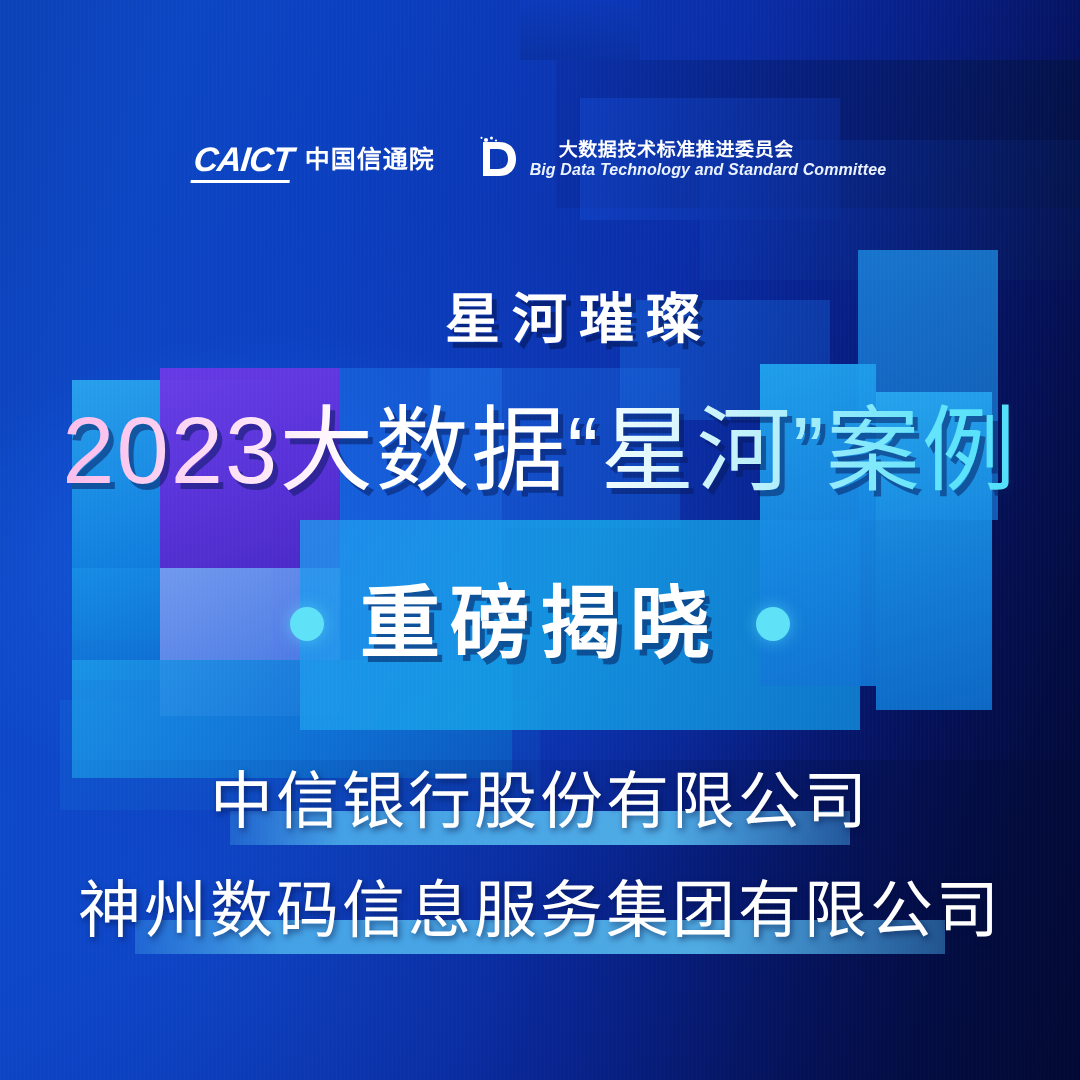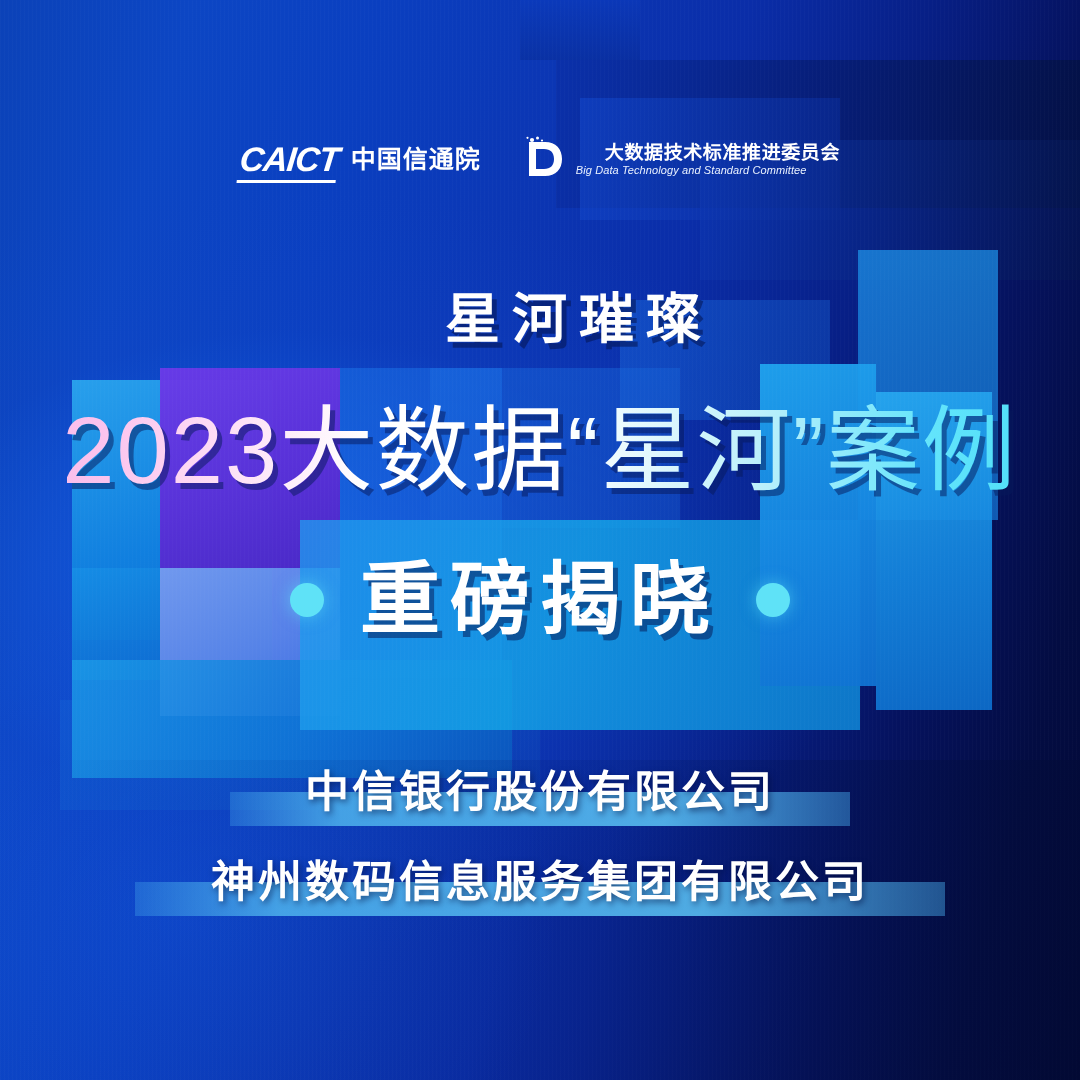--- a/index.html
+++ b/index.html
@@ -103,21 +103,21 @@
   .caict-cn{
     font-size:25px; font-weight:bold; color:#ffffff;
     letter-spacing:1px; line-height:1;
   }
 
   .logo-bdtsc{ display:flex; align-items:center; gap:11px; }
   .bd-d{ position:relative; width:42px; height:46px; }
   .bd-d svg{ display:block; }
   .bd-text{ display:flex; flex-direction:column; gap:3px; }
   .bd-cn{ font-size:19px; font-weight:bold; color:#fff; letter-spacing:.6px; line-height:1;margin-left:29px; }
-  .bd-en{ font-size:11px; font-weight:normal; color:#eaf2ff; letter-spacing:.1px; line-height:1; font-style:italic; }
+  .bd-en{ font-size:16px; font-weight:bold; color:#eaf2ff; letter-spacing:.1px; line-height:1; font-style:italic; }
 
   
   .titles{ position:absolute; left:0; top:0; width:1080px; z-index:45; }
 
   .line1{
     position:absolute; left:0; top:292px; width:1080px;
     text-align:center;
     font-size:55px; font-weight:bold; color:#ffffff;
     letter-spacing:12px; line-height:1;
     text-shadow:5px 6px 0 rgba(4,20,80,.55);
@@ -138,42 +138,42 @@
        #ffffff 52%,
        #bdf0fb 70%,
        #63e4fb 86%,
        #45dcf8 100%);
     -webkit-background-clip:text; background-clip:text;
     -webkit-text-fill-color:transparent; color:transparent;
     filter:drop-shadow(5px 6px 0 rgba(6,24,90,.50));
   }
 
   .line3wrap{
-    position:absolute; left:0; top:560px; width:1080px;
+    position:absolute; left:0; top:584px; width:1080px;
     display:flex; justify-content:center; align-items:center; gap:36px;
   }
   .dot{
     width:34px; height:34px; border-radius:50%;
     background:#5fe2f7;
     box-shadow:0 0 16px rgba(95,226,247,.55);
     flex:0 0 auto;
   }
   .line3{
     font-size:80px; font-weight:bold; color:#ffffff;
     letter-spacing:10px; line-height:1;
     text-shadow:5px 6px 0 rgba(4,20,80,.50);
     font-family:"Liberation Sans","DejaVu Sans",sans-serif;
   }
 
   
   .winners{ position:absolute; left:0; top:770px; width:1080px; z-index:46; }
   .winner{
     position:relative;
     width:1080px; text-align:center;
-    font-size:44px; font-weight:bold; color:#ffffff;
+    font-size:63px; font-weight:normal; color:#ffffff;
     letter-spacing:3px; line-height:1;
     text-shadow:2px 3px 6px rgba(2,12,60,.55);
   }
   .winner + .winner{ margin-top:46px; }
   .winner .hl{
     position:absolute; left:50%; transform:translateX(-50%);
     bottom:-12px; height:34px; z-index:-1;
     background:linear-gradient(90deg, rgba(72,176,238,.30) 0%, rgba(82,186,240,.80) 18%, rgba(92,196,245,.85) 70%, rgba(70,170,235,.45) 100%);
   }
   .winner.w1 .hl{ width:620px; }

